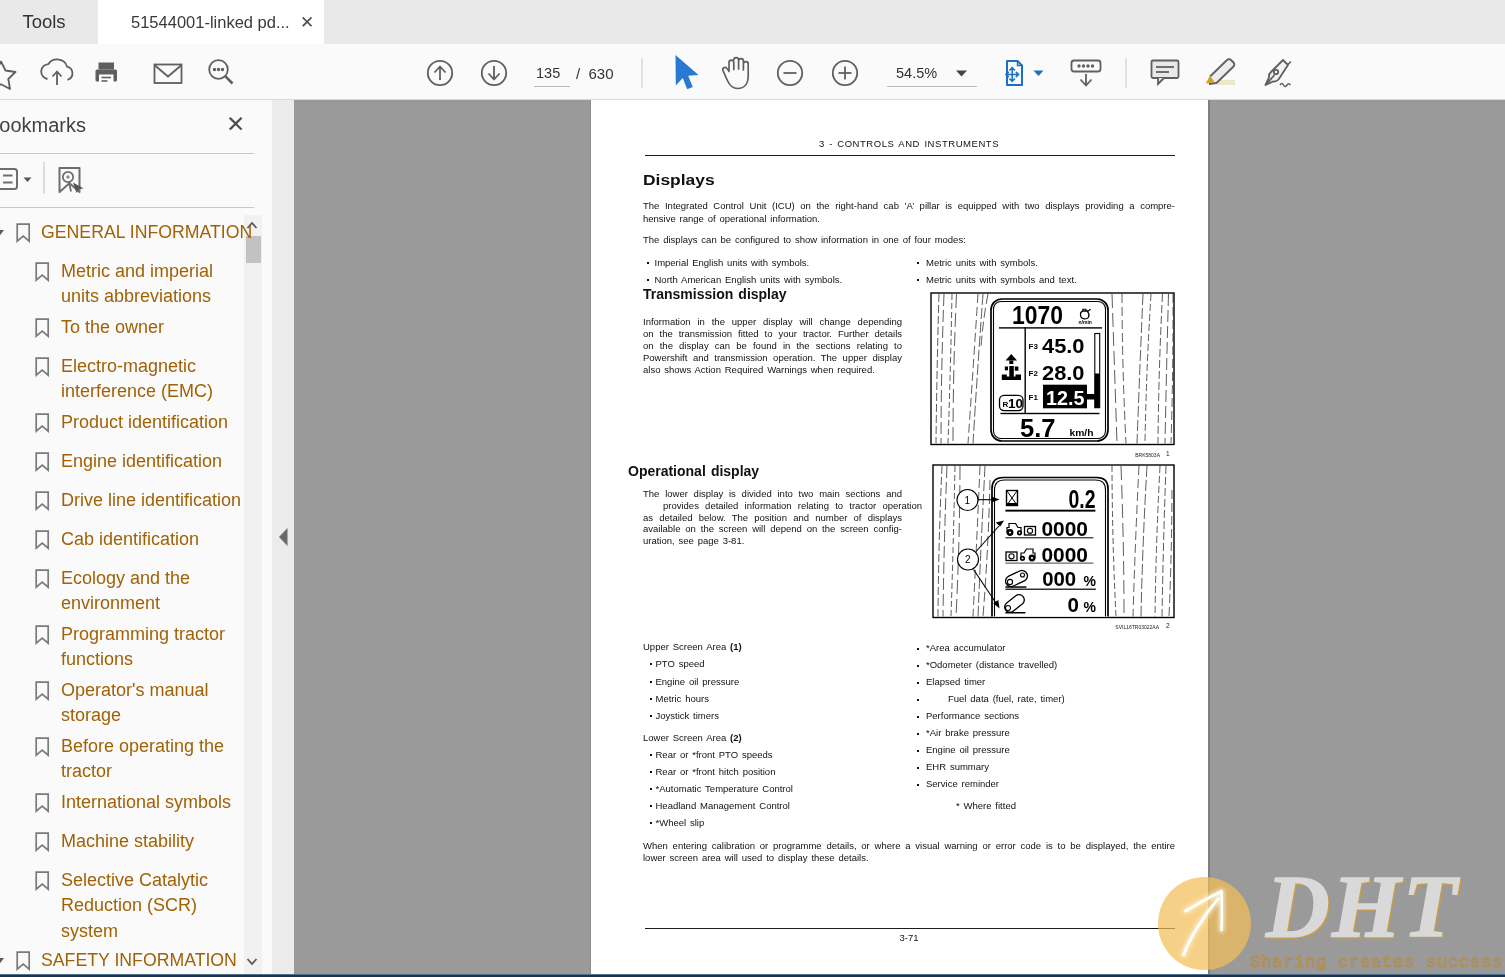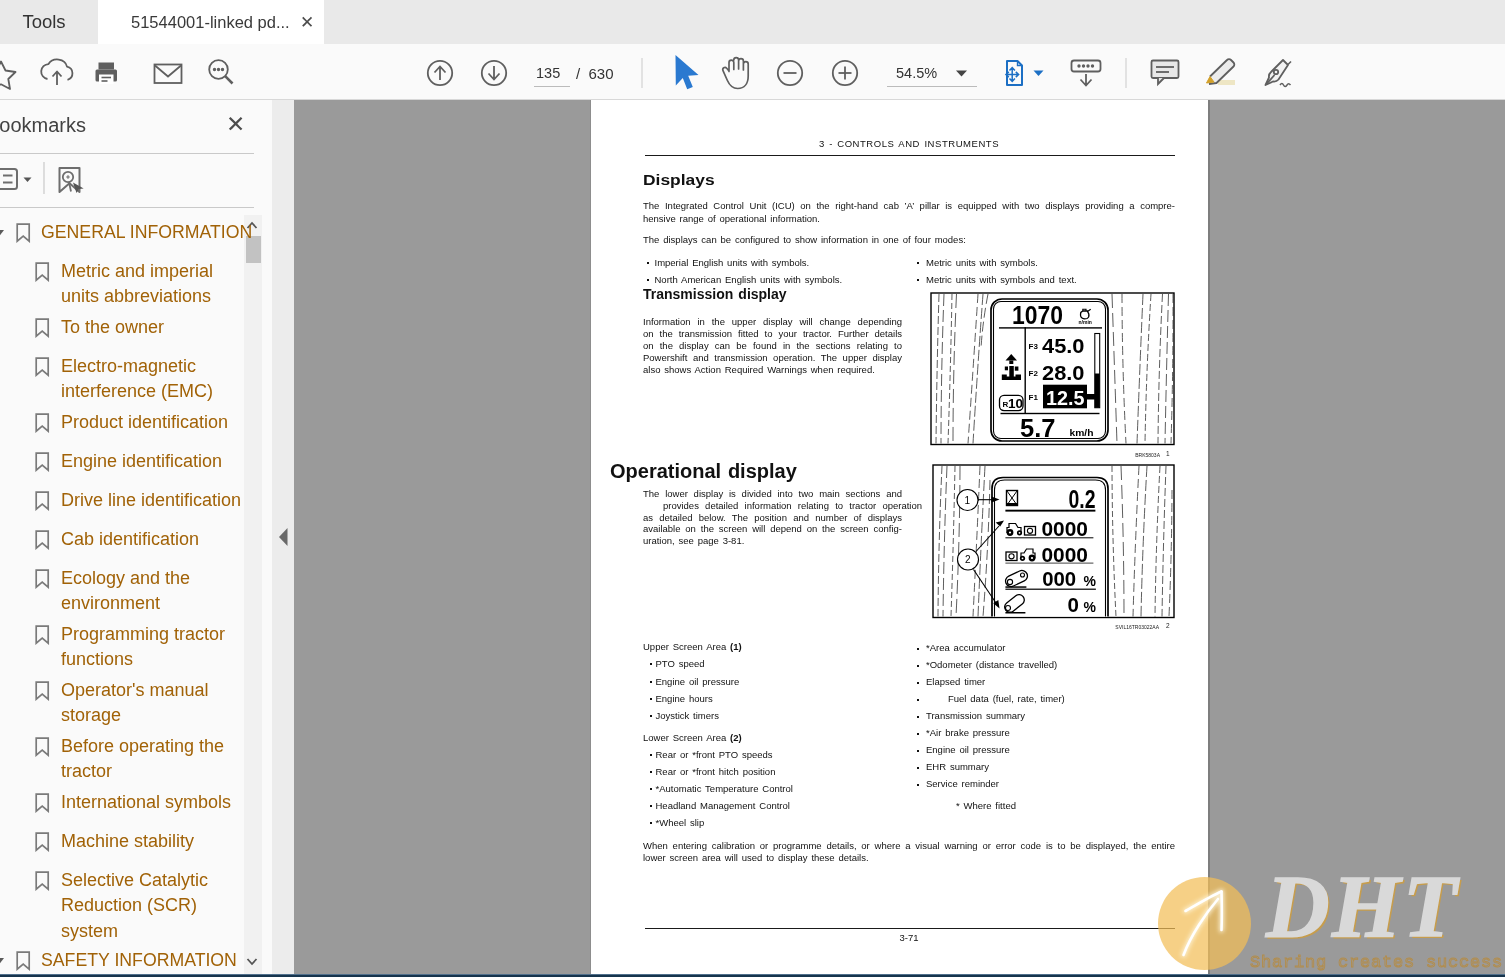--- a/index.html
+++ b/index.html
@@ -273,35 +273,35 @@
 <div class="dot" style="left:916.5px;top:278.5px"></div>
 <div class="doc" style="left:926px;top:273.5px;">Metric units with symbols and text.</div>
 <div class="doc" style="left:643px;top:287px;font-size:14px;font-weight:bold;line-height:15px;">Transmission display</div>
 <div class="doc" style="left:643px;top:316.2px;width:259px;text-align:justify;text-align-last:justify;word-spacing:-1.2px;">Information in the upper display will change depending</div>
 <div class="doc" style="left:643px;top:328.09999999999997px;width:259px;text-align:justify;text-align-last:justify;word-spacing:-1.2px;">on the transmission fitted to your tractor.  Further details</div>
 <div class="doc" style="left:643px;top:340.0px;width:259px;text-align:justify;text-align-last:justify;word-spacing:-1.2px;">on the display can be found in the sections relating to</div>
 <div class="doc" style="left:643px;top:351.9px;width:259px;text-align:justify;text-align-last:justify;word-spacing:-1.2px;">Powershift and transmission operation.  The upper display</div>
 <div class="doc" style="left:643px;top:363.8px;width:259px;">also shows Action Required Warnings when required.</div>
 <div class="doc" style="left:1098px;top:448.5px;width:62px;font-size:5px;text-align:right;color:#222;">BRK5803A</div>
 <div class="doc" style="left:1166px;top:448px;width:10px;font-size:6.5px;color:#222;">1</div>
-<div class="doc" style="left:610px;top:464px;font-size:20px;font-weight:bold;line-height:15px;">Operational display</div>
+<div class="doc" style="left:628px;top:464px;font-size:14px;font-weight:bold;line-height:15px;">Operational display</div>
 <div class="doc" style="left:643px;top:487.7px;width:259px;text-align:justify;text-align-last:justify;word-spacing:-1.2px;">The lower display is divided into two main sections and</div>
 <div class="doc" style="left:643px;top:499.59999999999997px;width:259px;text-align:justify;text-align-last:justify;word-spacing:-1.2px;padding-left:20px;">provides detailed information relating to tractor operation</div>
 <div class="doc" style="left:643px;top:511.5px;width:259px;text-align:justify;text-align-last:justify;word-spacing:-1.2px;">as detailed below.  The position and number of displays</div>
 <div class="doc" style="left:643px;top:523.4px;width:259px;text-align:justify;text-align-last:justify;word-spacing:-1.2px;">available on the screen will depend on the screen config-</div>
 <div class="doc" style="left:643px;top:535.3px;width:259px;">uration, see page 3-81.</div>
 <div class="doc" style="left:1058px;top:620.5px;width:101px;font-size:5px;text-align:right;color:#222;">SVIL16TR03022AA</div>
 <div class="doc" style="left:1166px;top:620px;width:10px;font-size:6.5px;color:#222;">2</div>
 <div class="doc" style="left:643px;top:641px;">Upper Screen Area <span class="b">(1)</span></div>
 <div class="dot" style="left:649.5px;top:663.4px"></div>
 <div class="doc" style="left:655.5px;top:658.2px;">PTO speed</div>
 <div class="dot" style="left:649.5px;top:680.6999999999999px"></div>
 <div class="doc" style="left:655.5px;top:675.5px;">Engine oil pressure</div>
 <div class="dot" style="left:649.5px;top:698.0px"></div>
-<div class="doc" style="left:655.5px;top:692.8000000000001px;">Engine hours</div>
+<div class="doc" style="left:655.5px;top:692.8000000000001px;">Metric hours</div>
 <div class="dot" style="left:649.5px;top:715.3px"></div>
 <div class="doc" style="left:655.5px;top:710.1px;">Joystick timers</div>
 <div class="doc" style="left:643px;top:731.7px;">Lower Screen Area <span class="b">(2)</span></div>
 <div class="dot" style="left:649.5px;top:754.2px"></div>
 <div class="doc" style="left:655.5px;top:749.0px;">Rear or *front PTO speeds</div>
 <div class="dot" style="left:649.5px;top:771.25px"></div>
 <div class="doc" style="left:655.5px;top:766.05px;">Rear or *front hitch position</div>
 <div class="dot" style="left:649.5px;top:788.3000000000001px"></div>
 <div class="doc" style="left:655.5px;top:783.1px;">*Automatic Temperature Control</div>
 <div class="dot" style="left:649.5px;top:805.35px"></div>
@@ -310,21 +310,21 @@
 <div class="doc" style="left:655.5px;top:817.2px;">*Wheel slip</div>
 <div class="dot" style="left:916.5px;top:647.5px"></div>
 <div class="doc" style="left:926px;top:642.3px;">*Area accumulator</div>
 <div class="dot" style="left:916.5px;top:664.5px"></div>
 <div class="doc" style="left:926px;top:659.3px;">*Odometer (distance travelled)</div>
 <div class="dot" style="left:916.5px;top:681.5px"></div>
 <div class="doc" style="left:926px;top:676.3px;">Elapsed timer</div>
 <div class="dot" style="left:916.5px;top:698.5px"></div>
 <div class="doc" style="left:926px;top:693.3px;padding-left:22px;">Fuel data (fuel, rate, timer)</div>
 <div class="dot" style="left:916.5px;top:715.5px"></div>
-<div class="doc" style="left:926px;top:710.3px;">Transmission summary</div>
+<div class="doc" style="left:926px;top:710.3px;">Performance sections</div>
 <div class="dot" style="left:916.5px;top:732.5px"></div>
 <div class="doc" style="left:926px;top:727.3px;">*Air brake pressure</div>
 <div class="dot" style="left:916.5px;top:749.5px"></div>
 <div class="doc" style="left:926px;top:744.3px;">Engine oil pressure</div>
 <div class="dot" style="left:916.5px;top:766.5px"></div>
 <div class="doc" style="left:926px;top:761.3px;">EHR summary</div>
 <div class="dot" style="left:916.5px;top:783.5px"></div>
 <div class="doc" style="left:926px;top:778.3px;">Service reminder</div>
 <div class="doc" style="left:956px;top:800.4px;text-align:right;">* Where fitted</div>
 <div class="doc" style="left:643px;top:839.7px;width:532px;text-align:justify;text-align-last:justify;word-spacing:-1.2px;">When entering calibration or programme details, or where a visual warning or error code is to be displayed, the entire</div>

